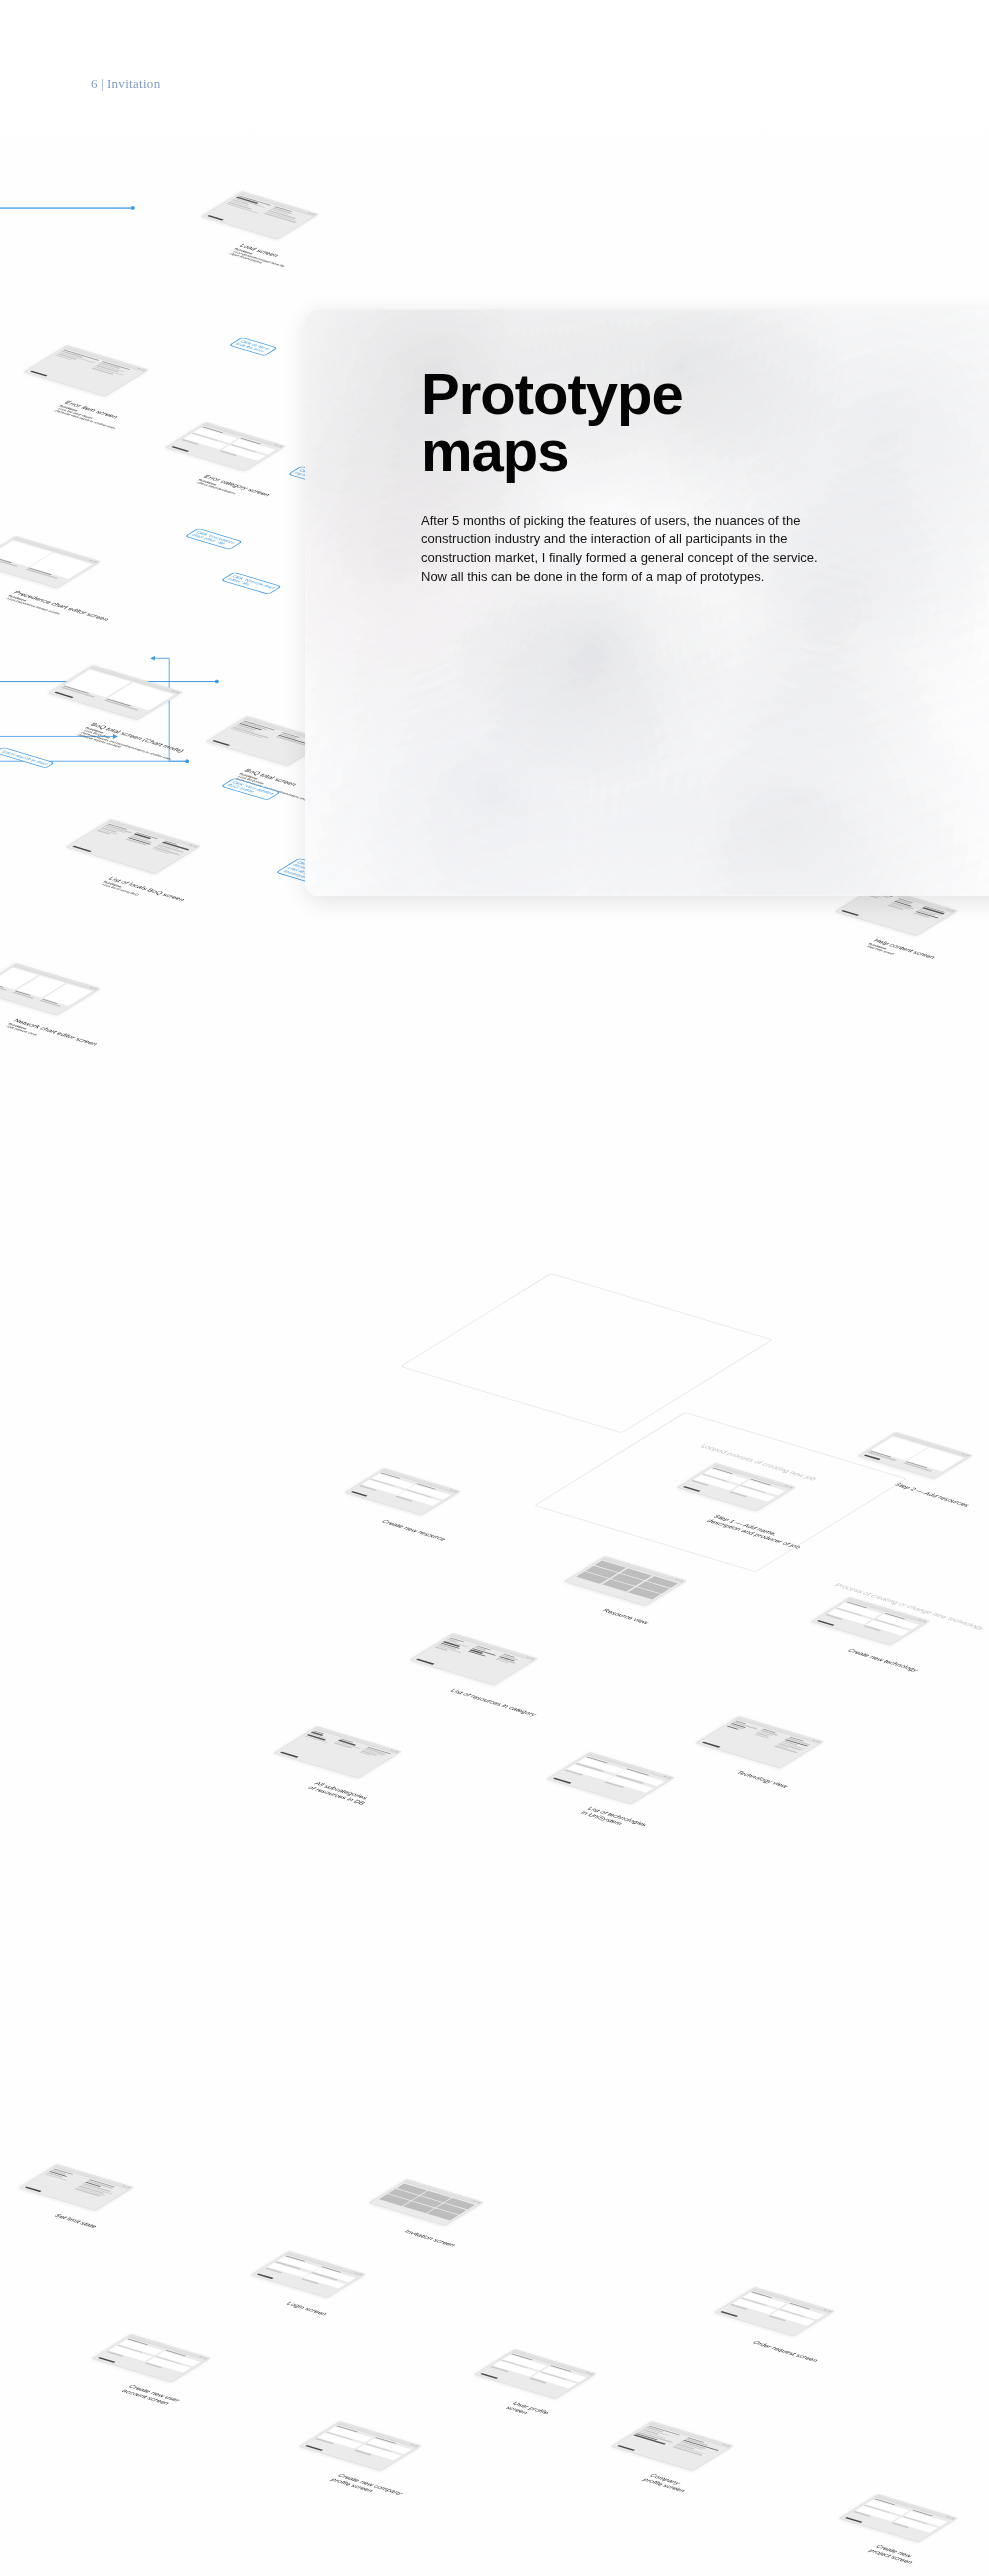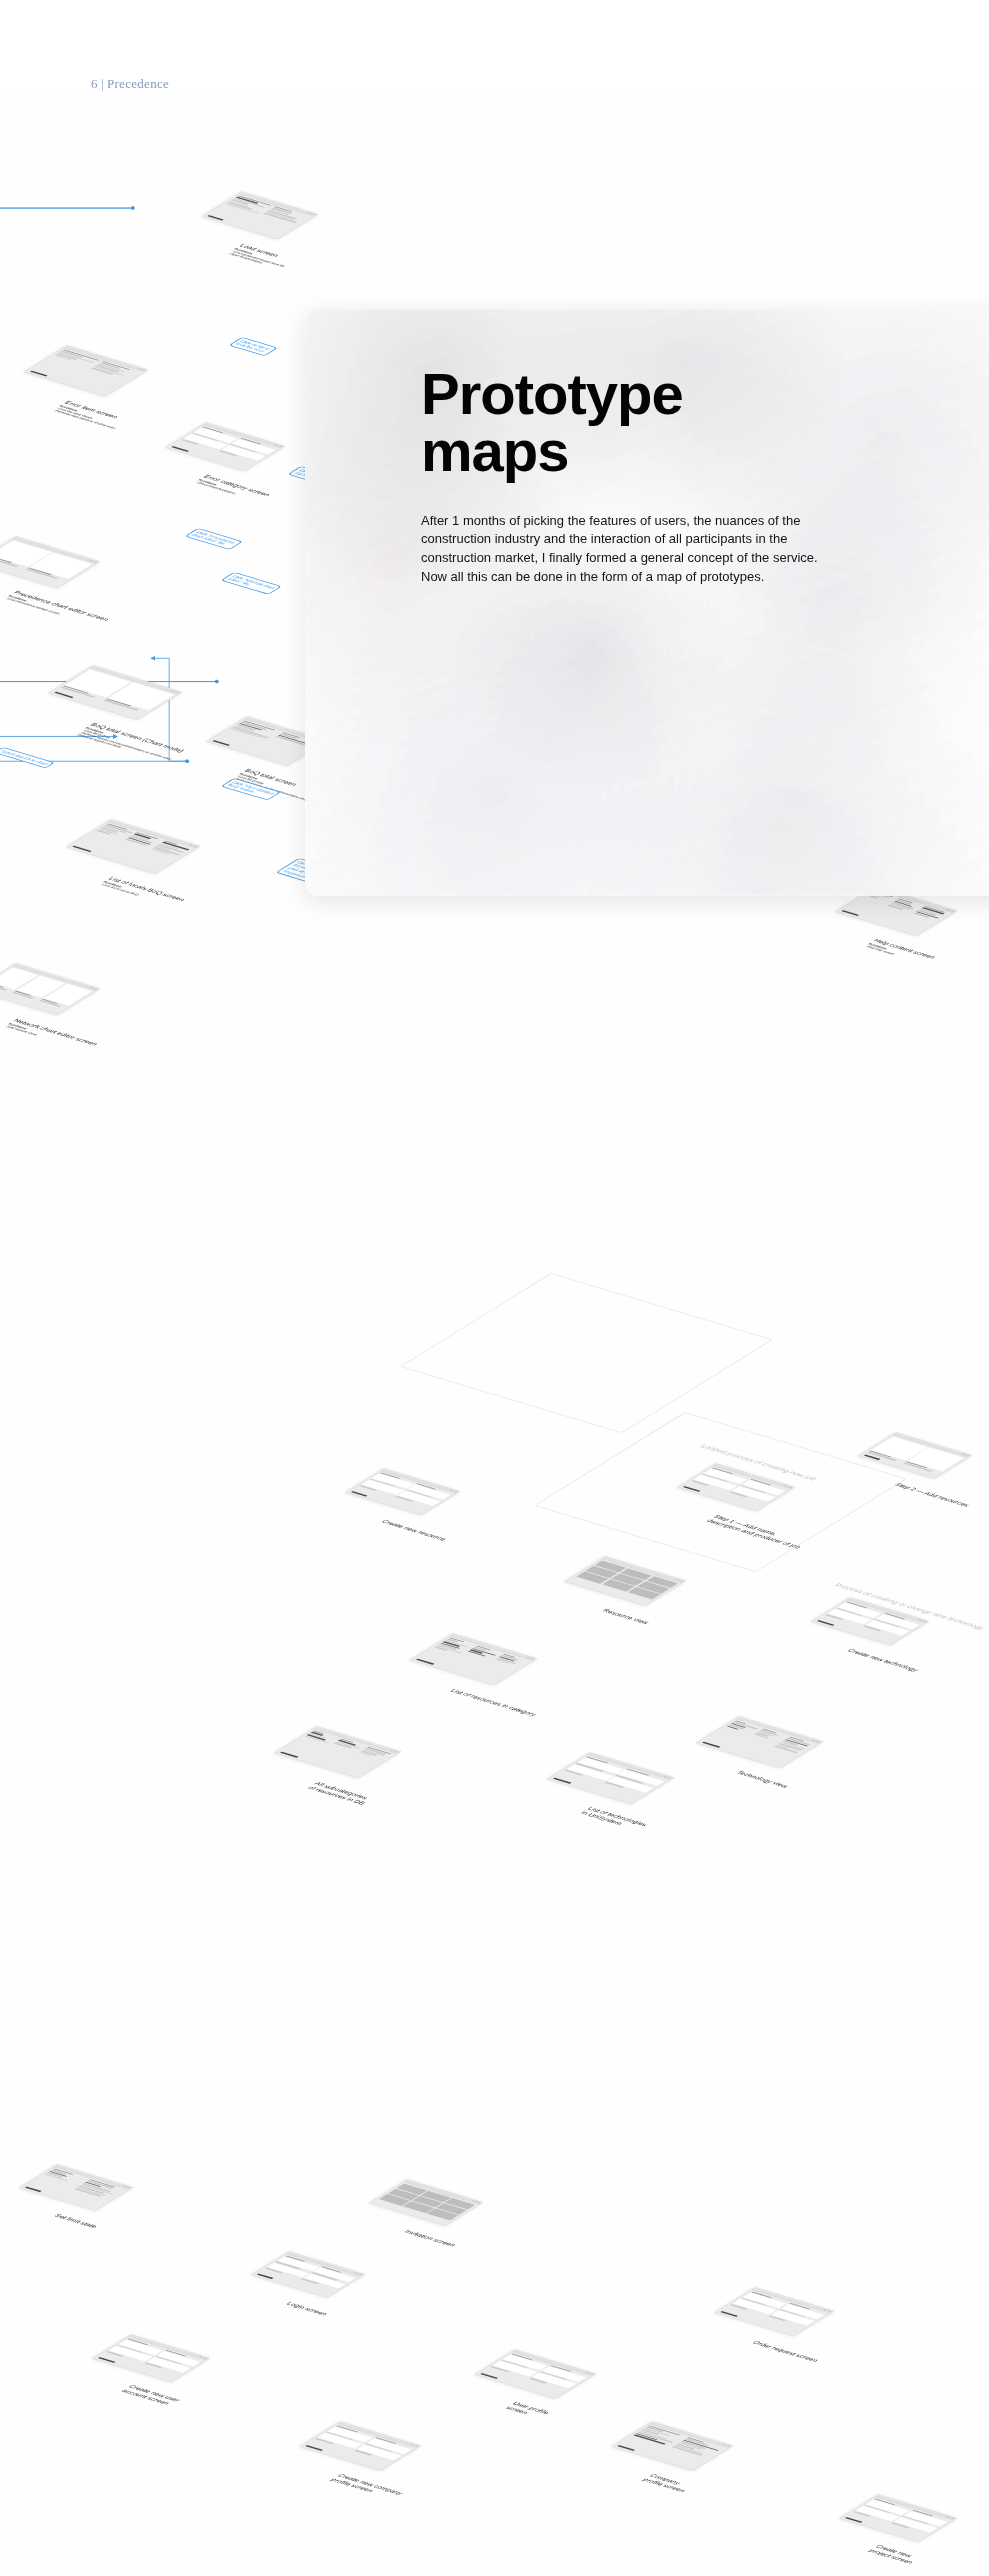--- a/index.html
+++ b/index.html
@@ -1161,26 +1161,26 @@
         <div class="callout" style="left: 299px; top: 858px;">Click "Generate
 documents" to
 print all generated
 documents</div>
       </div>
   </div>
 
   <div id="top-fade"></div>
 
   <div id="running-header">
-    <span>6</span><span class="sep">|</span><span>Precedence</span>
+    <span>6</span><span class="sep">|</span><span>Invitation</span>
   </div>
 
   <div id="hero-card">
     <div class="blurbg"></div>
     <div class="inner">
       <h1 id="hero-title">Prototype
 maps</h1>
-      <p id="hero-body">After 1 months of picking the features of users, the nuances of the construction industry and the interaction of all participants in the construction market, I finally formed a general concept of the service. Now all this can be done in the form of a map of prototypes.</p>
+      <p id="hero-body">After 5 months of picking the features of users, the nuances of the construction industry and the interaction of all participants in the construction market, I finally formed a general concept of the service. Now all this can be done in the form of a map of prototypes.</p>
     </div>
   </div>
 
 </div>
 
 
 </body></html>

